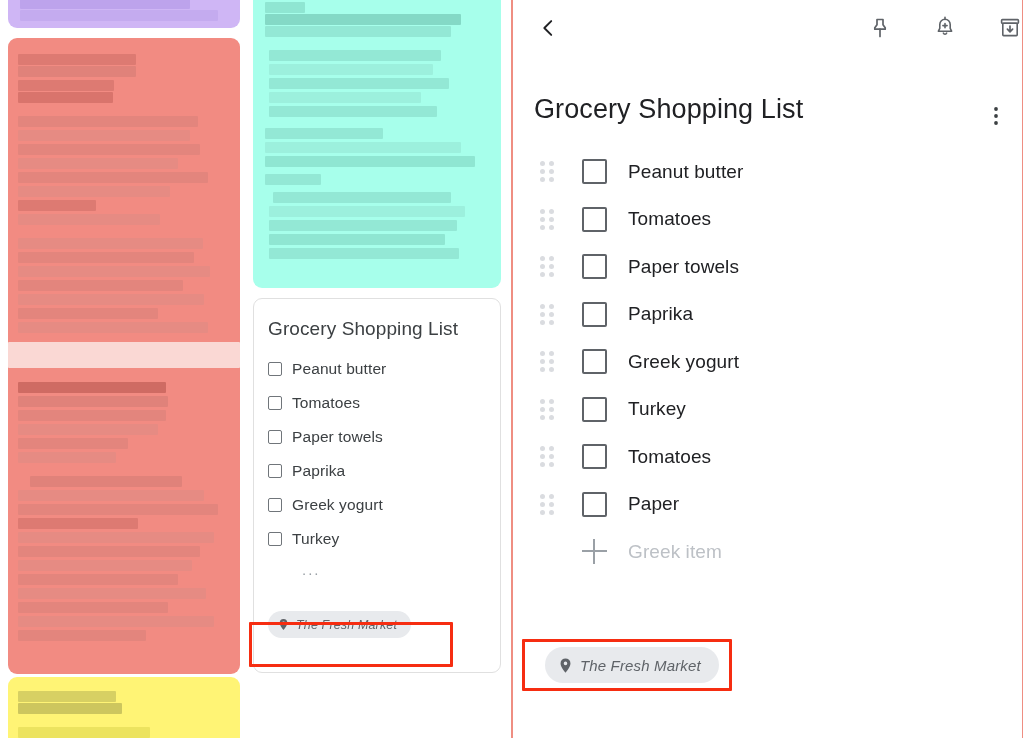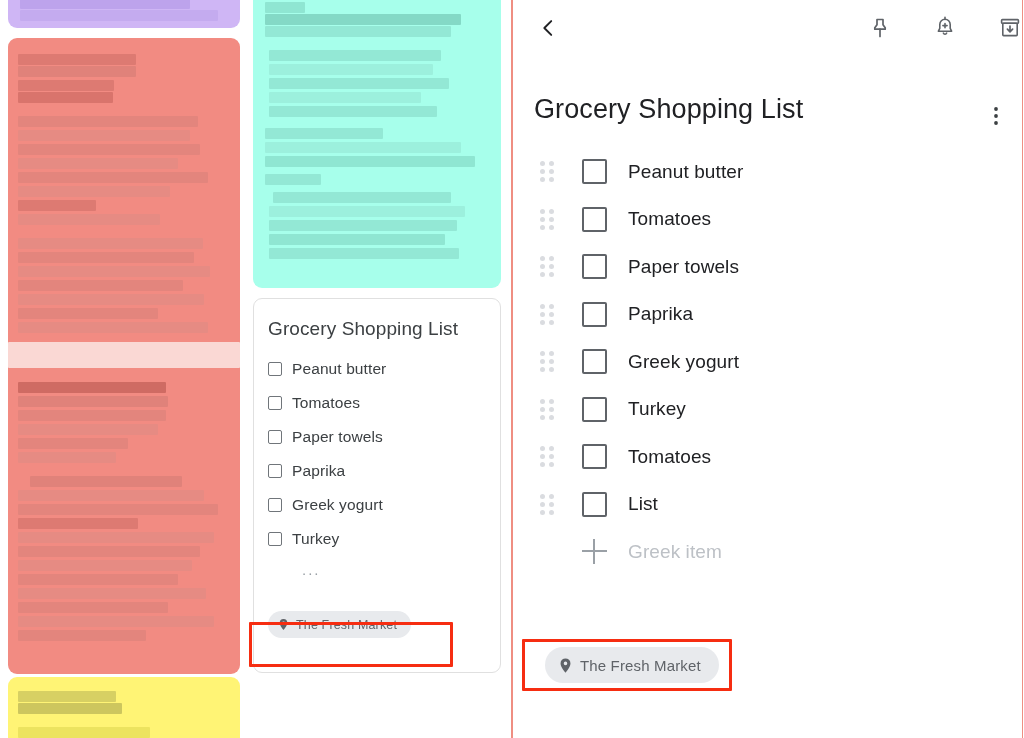--- a/index.html
+++ b/index.html
@@ -100,20 +100,21 @@
     background: #e8eaed;
     border-radius: 999px;
     padding: 0 14px 0 9px;
     box-sizing: border-box;
     white-space: nowrap;
   }
   .chip .pin { flex: none; margin-right: 6px; display: block; }
   .chip .chip-label {
     color: #5f6368;
     letter-spacing: 0.15px;
+    font-style: italic;
   }
   .chip-sm { height: 27px; }
   .chip-sm .chip-label { font-size: 12.5px; }
   .chip-lg { height: 36px; padding: 0 18px 0 12px; }
   .chip-lg .chip-label { font-size: 15px; }
 
   
   .annot {
     position: absolute;
     border: 3px solid #f62d11;
@@ -545,21 +546,21 @@
       <div class="d-item">
         <span class="d-handle">
             <i></i>
             <i></i>
             <i></i>
             <i></i>
             <i></i>
             <i></i>
           </span>
         <span class="d-check"></span>
-        <span class="d-label">List</span>
+        <span class="d-label">Paper</span>
       </div>
 
       <div id="d-add">
         <span class="plus"></span>
         <span class="ph">Greek item</span>
       </div>
     </div>
 
     <div id="detail-chip">
       <div class="chip chip-lg">

